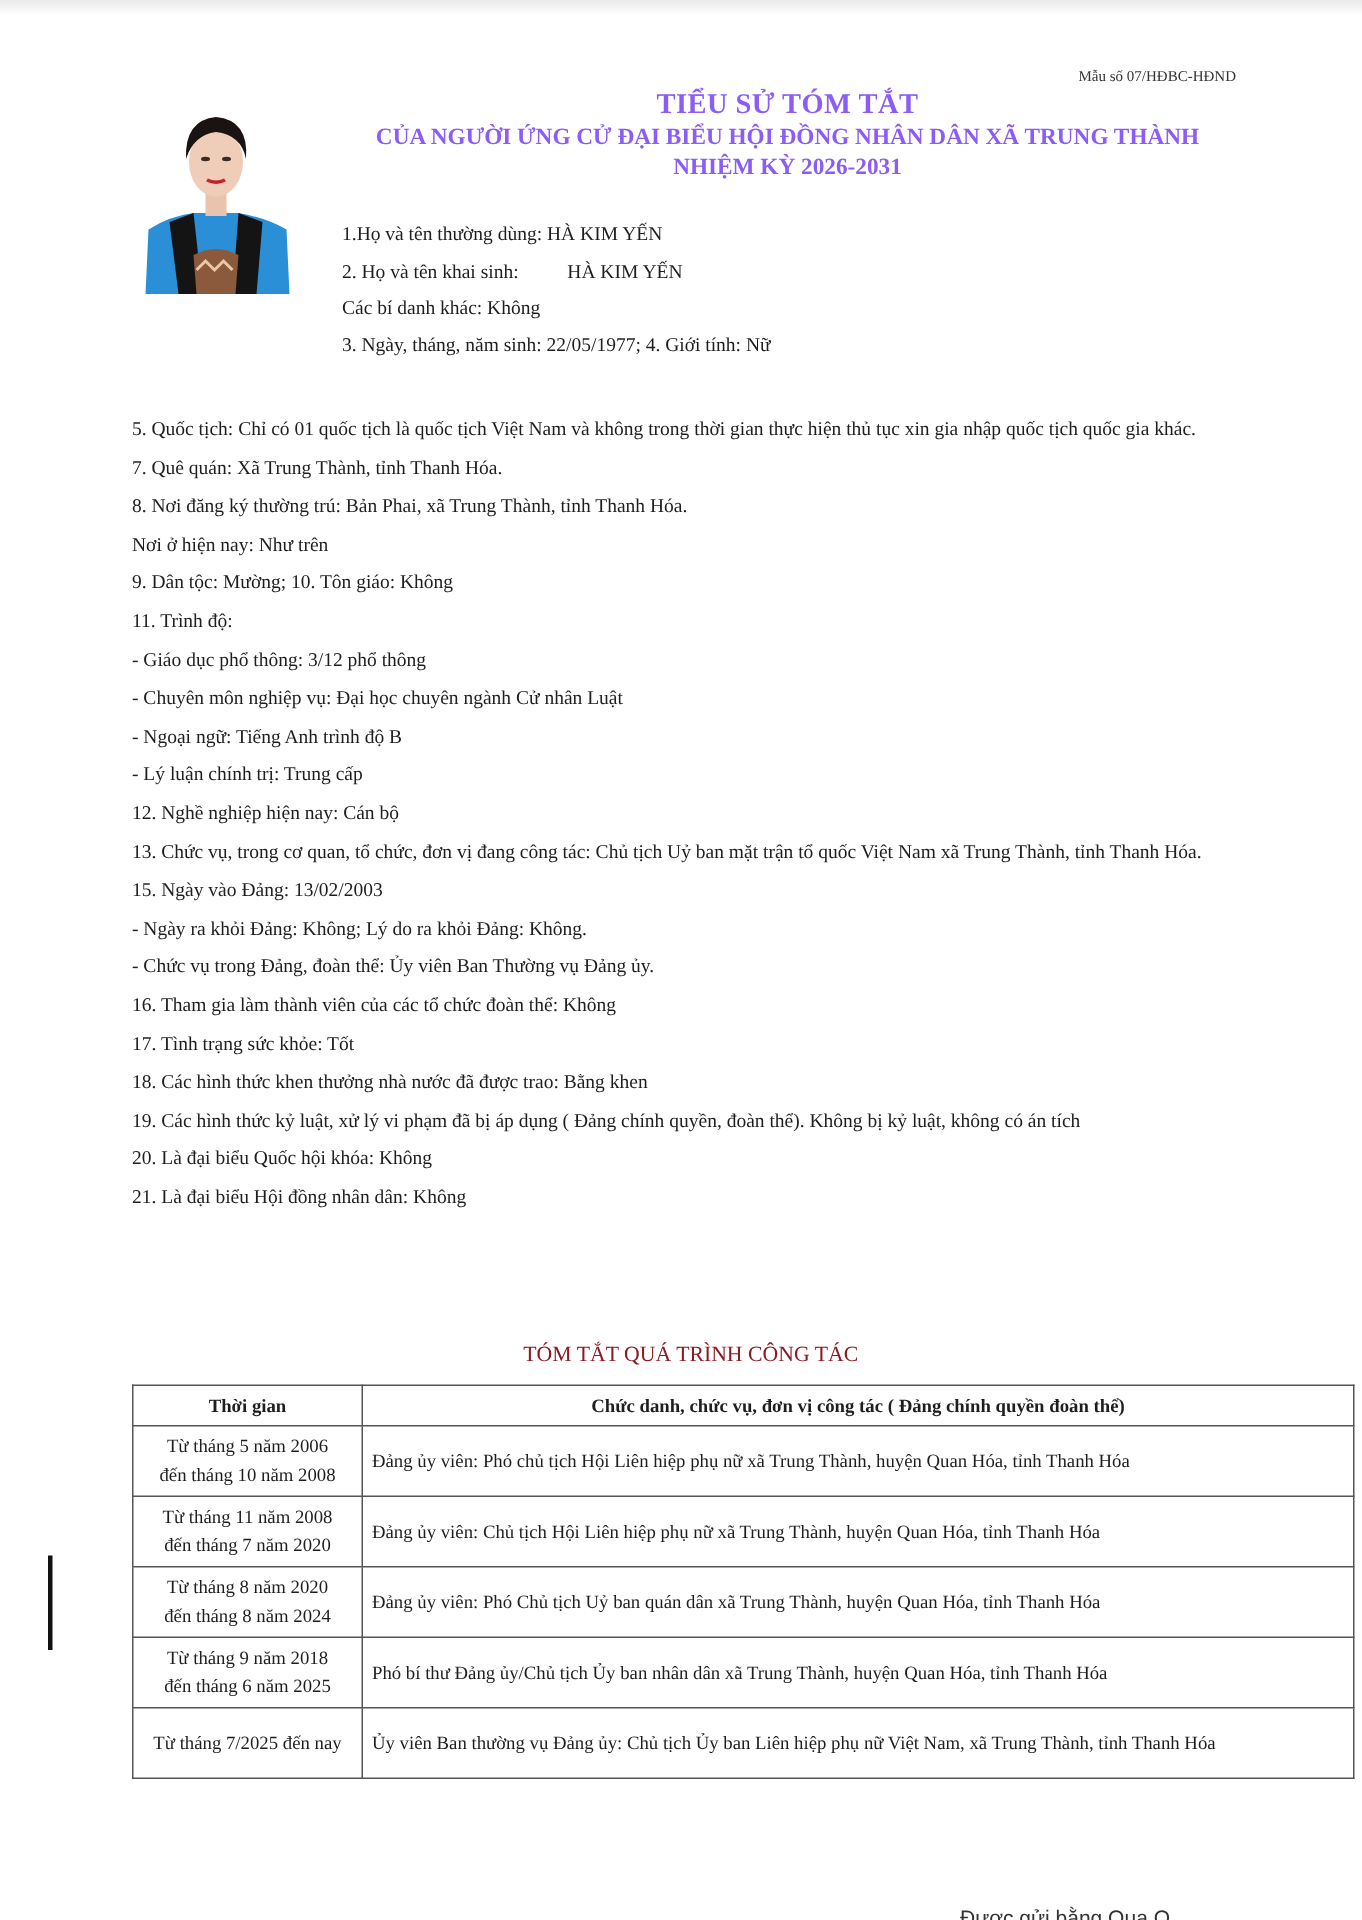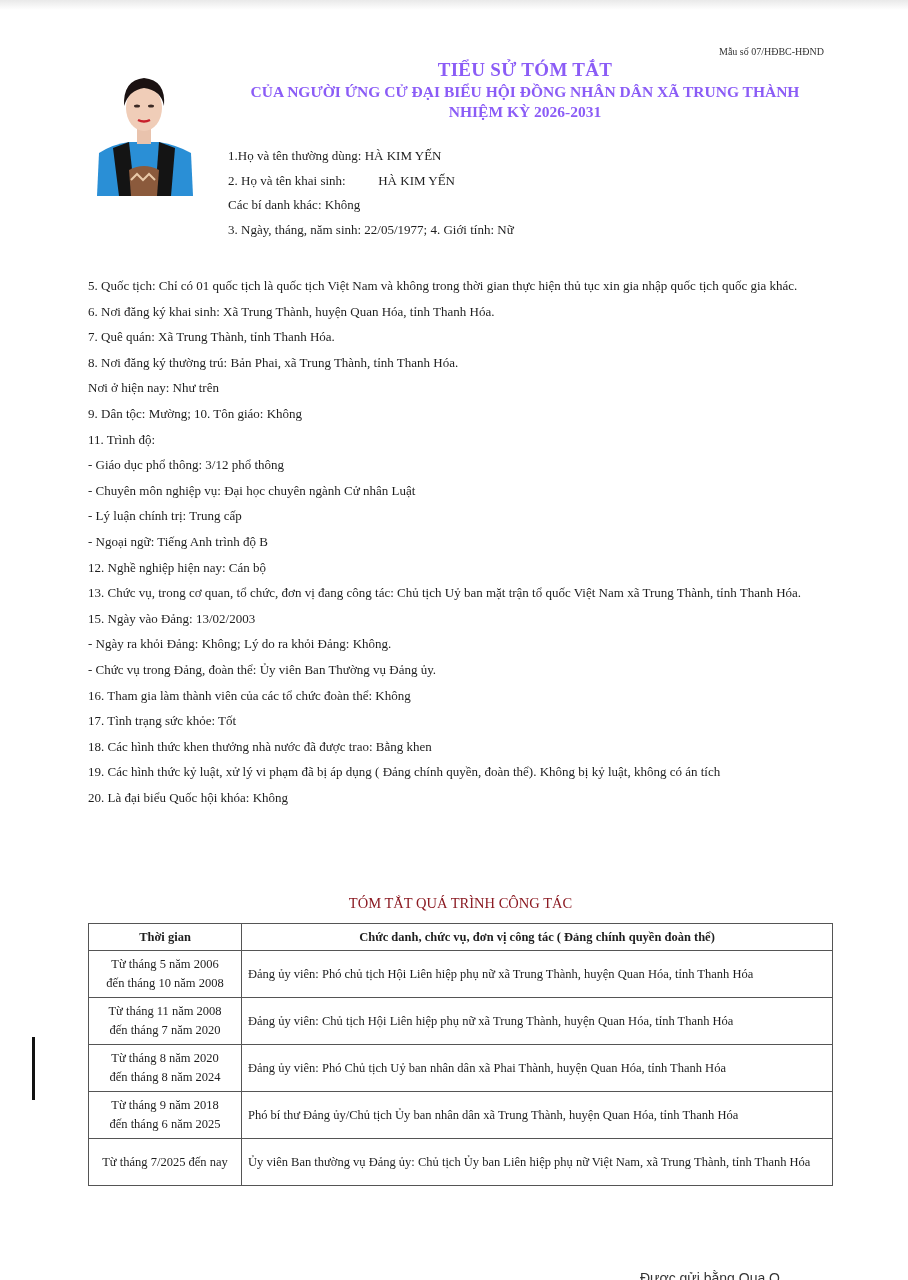--- a/index.html
+++ b/index.html
@@ -37,21 +37,21 @@
     font-size: 13px;
     margin-top: 32px;
   }
   .line { line-height: 18px; margin-bottom: 7.6px; }
   .line.wrap { margin-bottom: 7.6px; }
   .section-title {
     position: absolute; left: 88px; top: 895px; width: 745px;
     text-align: center; font-weight: normal; color: #8b1a22; font-size: 14.5px;
   }
   table.career {
-    position: absolute; left: 88px; top: 923px; width: 745px;
+    position: absolute; left: 88px; top: 923px; width: 815px;
     border-collapse: collapse; font-size: 12.5px;
   }
   table.career th, table.career td {
     border: 1.4px solid #555;
     padding: 2px 6px;
     vertical-align: middle;
   }
   table.career th { font-weight: bold; text-align: center; height: 22px; }
   table.career td.period { text-align: center; width: 140px; line-height: 19px; }
   table.career td.role { line-height: 16px; }
@@ -102,40 +102,40 @@
     <span>2. Họ và tên khai sinh:</span>
     <span style="display:inline-block;width:26px"></span>
     <span>HÀ KIM YẾN</span>
   </div>
   <div>Các bí danh khác: Không</div>
   <div>3. Ngày, tháng, năm sinh: 22/05/1977;  4. Giới tính: Nữ</div>
 </div>
 
 <div class="body-lines">
   <div class="line wrap">5. Quốc tịch: Chỉ có 01 quốc tịch là quốc tịch Việt Nam và không trong thời gian thực hiện thủ tục xin gia nhập quốc tịch quốc gia khác.</div>
-  <div class="line">6. Nơi đăng ký khai sinh: Xã Trung Thành, huyện Quan Hóa, tỉnh Thanh Hóa.</div>
   <div class="line">7. Quê quán:  Xã Trung Thành, tỉnh Thanh Hóa.</div>
   <div class="line">8. Nơi đăng ký thường trú: Bản Phai, xã Trung Thành, tỉnh Thanh Hóa.</div>
   <div class="line">Nơi ở hiện nay: Như trên</div>
   <div class="line">9. Dân tộc: Mường; 10. Tôn giáo: Không</div>
   <div class="line">11. Trình độ:</div>
   <div class="line">- Giáo dục phổ thông: 3/12 phổ thông</div>
   <div class="line">- Chuyên môn nghiệp vụ: Đại học chuyên ngành Cử nhân Luật</div>
+  <div class="line">- Ngoại ngữ: Tiếng Anh trình độ B</div>
   <div class="line">- Lý luận chính trị: Trung cấp</div>
-  <div class="line">- Ngoại ngữ: Tiếng Anh trình độ B</div>
   <div class="line">12. Nghề nghiệp hiện nay: Cán bộ</div>
   <div class="line wrap">13. Chức vụ, trong cơ quan, tổ chức, đơn vị đang công tác: Chủ tịch Uỷ ban mặt trận tổ quốc Việt Nam xã Trung Thành, tỉnh Thanh Hóa.</div>
   <div class="line">15. Ngày vào Đảng: 13/02/2003</div>
   <div class="line">- Ngày ra khỏi Đảng: Không; Lý do ra khỏi Đảng: Không.</div>
   <div class="line">- Chức vụ trong Đảng, đoàn thể: Ủy viên Ban Thường vụ Đảng ủy.</div>
   <div class="line">16. Tham gia làm thành viên của các tổ chức đoàn thể: Không</div>
   <div class="line">17. Tình trạng sức khỏe:  Tốt</div>
   <div class="line">18. Các hình thức khen thưởng  nhà nước đã được trao: Bằng khen</div>
   <div class="line">19. Các hình thức kỷ luật, xử lý vi phạm đã bị áp dụng ( Đảng chính quyền, đoàn thể). Không bị kỷ luật, không có án tích</div>
   <div class="line">20. Là đại biểu Quốc hội khóa:  Không</div>
+  <div class="line">21. Là đại biểu Hội đồng nhân dân:  Không</div>
 </div>
 
 <div class="section-title">TÓM TẮT QUÁ TRÌNH CÔNG TÁC</div>
 
 <table class="career">
   <thead>
     <tr>
       <th>Thời gian</th>
       <th>Chức danh, chức vụ, đơn vị công tác ( Đảng chính quyền đoàn thể)</th>
     </tr>
@@ -153,21 +153,21 @@
         <div>Từ tháng 11 năm 2008</div>
         <div>đến tháng 7 năm 2020</div>
       </td>
       <td class="role">Đảng ủy viên: Chủ tịch Hội Liên hiệp phụ nữ xã Trung Thành, huyện Quan Hóa, tỉnh Thanh Hóa</td>
     </tr>
     <tr class="row">
       <td class="period">
         <div>Từ tháng 8 năm 2020</div>
         <div>đến tháng 8 năm 2024</div>
       </td>
-      <td class="role">Đảng ủy viên: Phó Chủ tịch Uỷ ban nhân dân xã Phai Thành, huyện Quan Hóa, tỉnh Thanh Hóa</td>
+      <td class="role">Đảng ủy viên: Phó Chủ tịch Uỷ ban quán dân xã Trung Thành, huyện Quan Hóa, tỉnh Thanh Hóa</td>
     </tr>
     <tr class="row">
       <td class="period">
         <div>Từ tháng 9 năm 2018</div>
         <div>đến tháng 6 năm 2025</div>
       </td>
       <td class="role">Phó bí thư Đảng ủy/Chủ tịch Ủy ban nhân dân xã Trung Thành, huyện Quan Hóa, tỉnh Thanh Hóa</td>
     </tr>
     <tr class="row">
       <td class="period">

